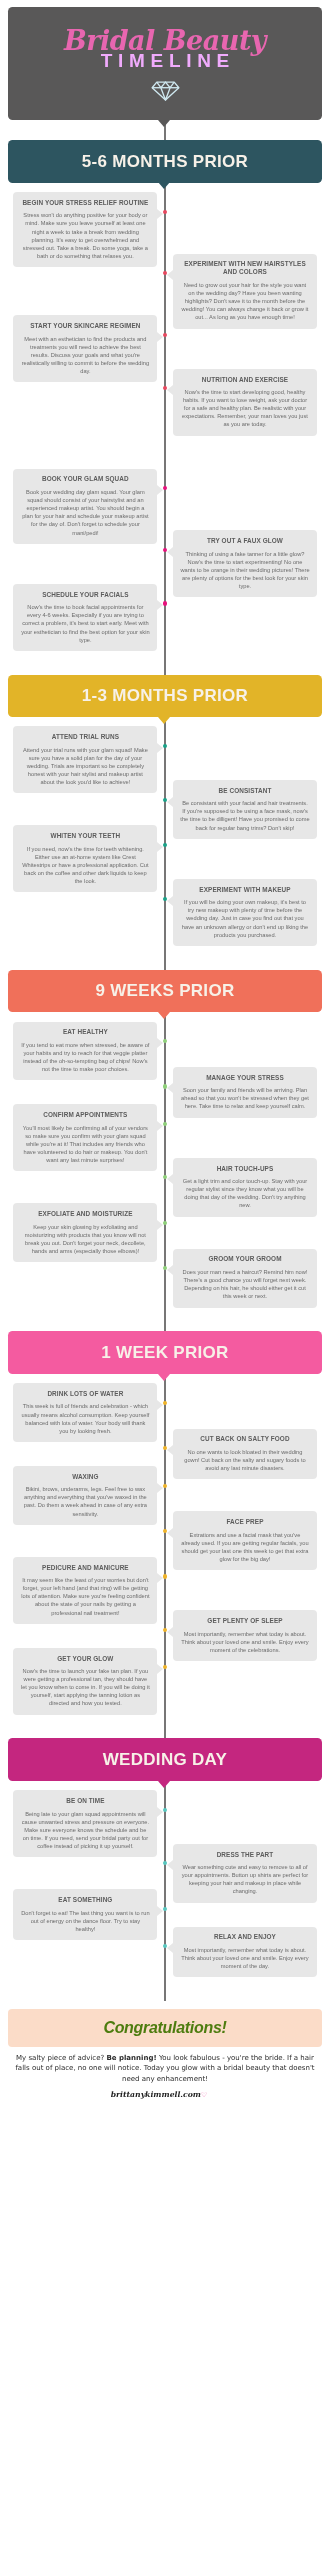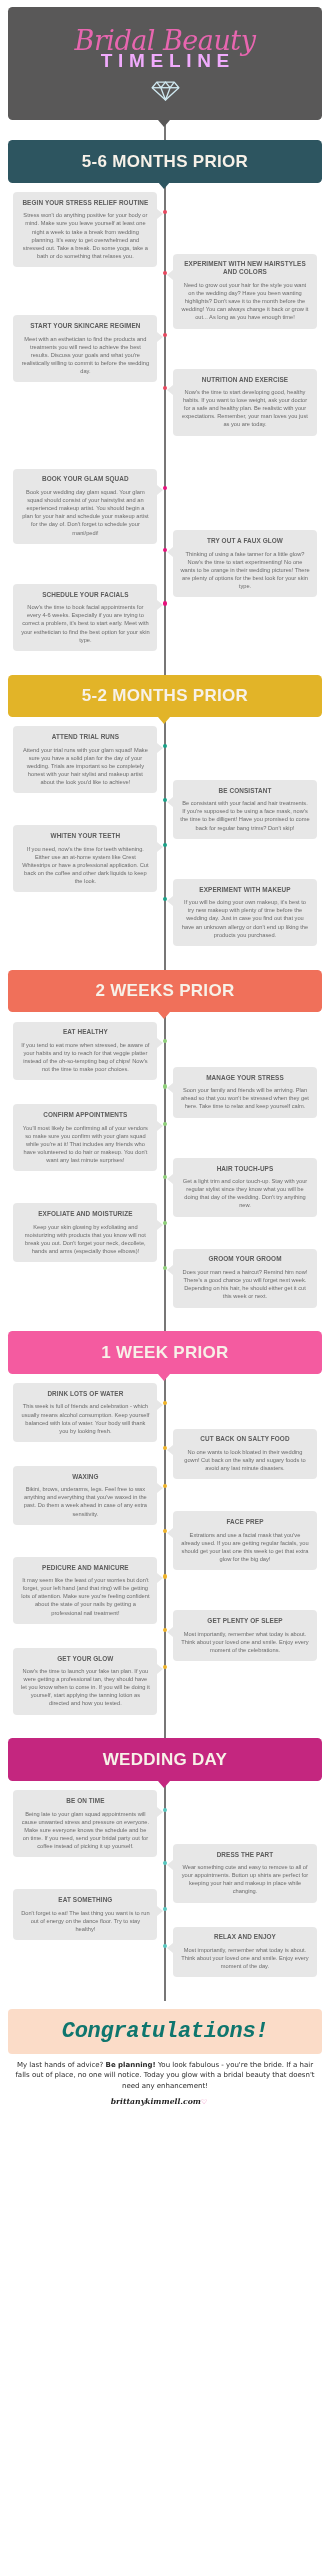--- a/index.html
+++ b/index.html
@@ -16,21 +16,21 @@
     margin: 7.2px 8.2px 0 8.2px;
     background: #595858;
     border-radius: 4.6px;
     padding: 20.6px 5.2px 18.5px 5.2px;
     text-align: center;
     position: relative;
   }
   .hero-script {
     font-family: "DejaVu Serif", serif;
     font-style: italic;
-    font-weight: normal;
+    font-weight: bold;
     font-size: 27px;
     line-height: 0.95;
     color: #e866b0;
     letter-spacing: -0.5px;
   }
   .hero-sub {
     font-family: "Liberation Sans", sans-serif;
     font-weight: bold;
     font-size: 19px;
     letter-spacing: 5.7px;
@@ -144,25 +144,25 @@
 
   
   .footer-banner {
     margin: 8.2px 8.2px 0 8.2px;
     background: #fbdcc8;
     border-radius: 4.1px;
     text-align: center;
     padding: 9.3px 5.2px 10.3px 5.2px;
   }
   .footer-script {
-    font-family: Liberation Mono, monospace;
+    font-family: Liberation Sans, sans-serif;
     font-style: italic;
     font-weight: bold;
-    font-size: 22px;
-    color: #0f766e;
+    font-size: 16px;
+    color: #4d7c0f;
     letter-spacing: -0.3px;
   }
   .footer-note {
     margin: 5.7px 13.4px 0 13.4px;
     text-align: center;
     font-size: 7px;
     line-height: 1.5;
     color: #2b2b2b;
     font-family: "DejaVu Sans", sans-serif;
   }
@@ -266,21 +266,21 @@
             <div class="card-body">Now's the time to book facial appointments for every 4-6 weeks. Especially if you are trying to correct a problem, it's best to start early. Meet with your esthetician to find the best option for your skin type.</div>
           </div>
           <div class="dot" style="background: rgb(232, 18, 125); top: 17.5px;"></div>
         </div>
       </div>
       <div class="connector">
         <div class="line"></div>
       </div>
       <div class="banner-wrap">
         <div class="banner" style="background: rgb(226, 180, 40);">
-          <div class="banner-text">5-2 MONTHS PRIOR</div>
+          <div class="banner-text">1-3 MONTHS PRIOR</div>
           <div class="banner-notch" style="color: rgb(226, 180, 40);"></div>
         </div>
       </div>
       <div class="tl">
         <div class="rail"></div>
         <div class="row" style="margin-top: 0px;">
           <div class="card left">
             <div class="card-title">ATTEND TRIAL RUNS</div>
             <div class="card-body">Attend your trial runs with your glam squad! Make sure you have a solid plan for the day of your wedding. Trials are important so be completely honest with your hair stylist and makeup artist about the look you'd like to achieve!</div>
           </div>
@@ -306,21 +306,21 @@
             <div class="card-body">If you will be doing your own makeup, it's best to try new makeup with plenty of time before the wedding day. Just in case you find out that you have an unknown allergy or don't end up liking the products you purchased.</div>
           </div>
           <div class="dot" style="background: rgb(25, 162, 136); top: 17.5px;"></div>
         </div>
       </div>
       <div class="connector">
         <div class="line"></div>
       </div>
       <div class="banner-wrap">
         <div class="banner" style="background: rgb(240, 112, 90);">
-          <div class="banner-text">2 WEEKS PRIOR</div>
+          <div class="banner-text">9 WEEKS PRIOR</div>
           <div class="banner-notch" style="color: rgb(240, 112, 90);"></div>
         </div>
       </div>
       <div class="tl">
         <div class="rail"></div>
         <div class="row" style="margin-top: 0px;">
           <div class="card left">
             <div class="card-title">EAT HEALTHY</div>
             <div class="card-body">If you tend to eat more when stressed, be aware of your habits and try to reach for that veggie platter instead of the oh-so-tempting bag of chips! Now's not the time to make poor choices.</div>
           </div>
@@ -465,20 +465,20 @@
       </div>
       <div class="connector">
         <div class="line"></div>
       </div>
     </div>
 
   <div class="footer-banner">
     <div class="footer-script">Congratulations!</div>
   </div>
   <div class="footer-note">
-    <span>My last hands of advice? </span><b>Be planning!</b><span> You look fabulous - you're the bride. If a hair falls out of place, no one will notice. Today you glow with a bridal beauty that doesn't need any enhancement!</span>
+    <span>My salty piece of advice? </span><b>Be planning!</b><span> You look fabulous - you're the bride. If a hair falls out of place, no one will notice. Today you glow with a bridal beauty that doesn't need any enhancement!</span>
   </div>
   <div class="footer-credit">
     <span>brittanykimmell.com</span><span class="heart">♡</span>
   </div>
 
 </div>
 
 
 </body></html>

